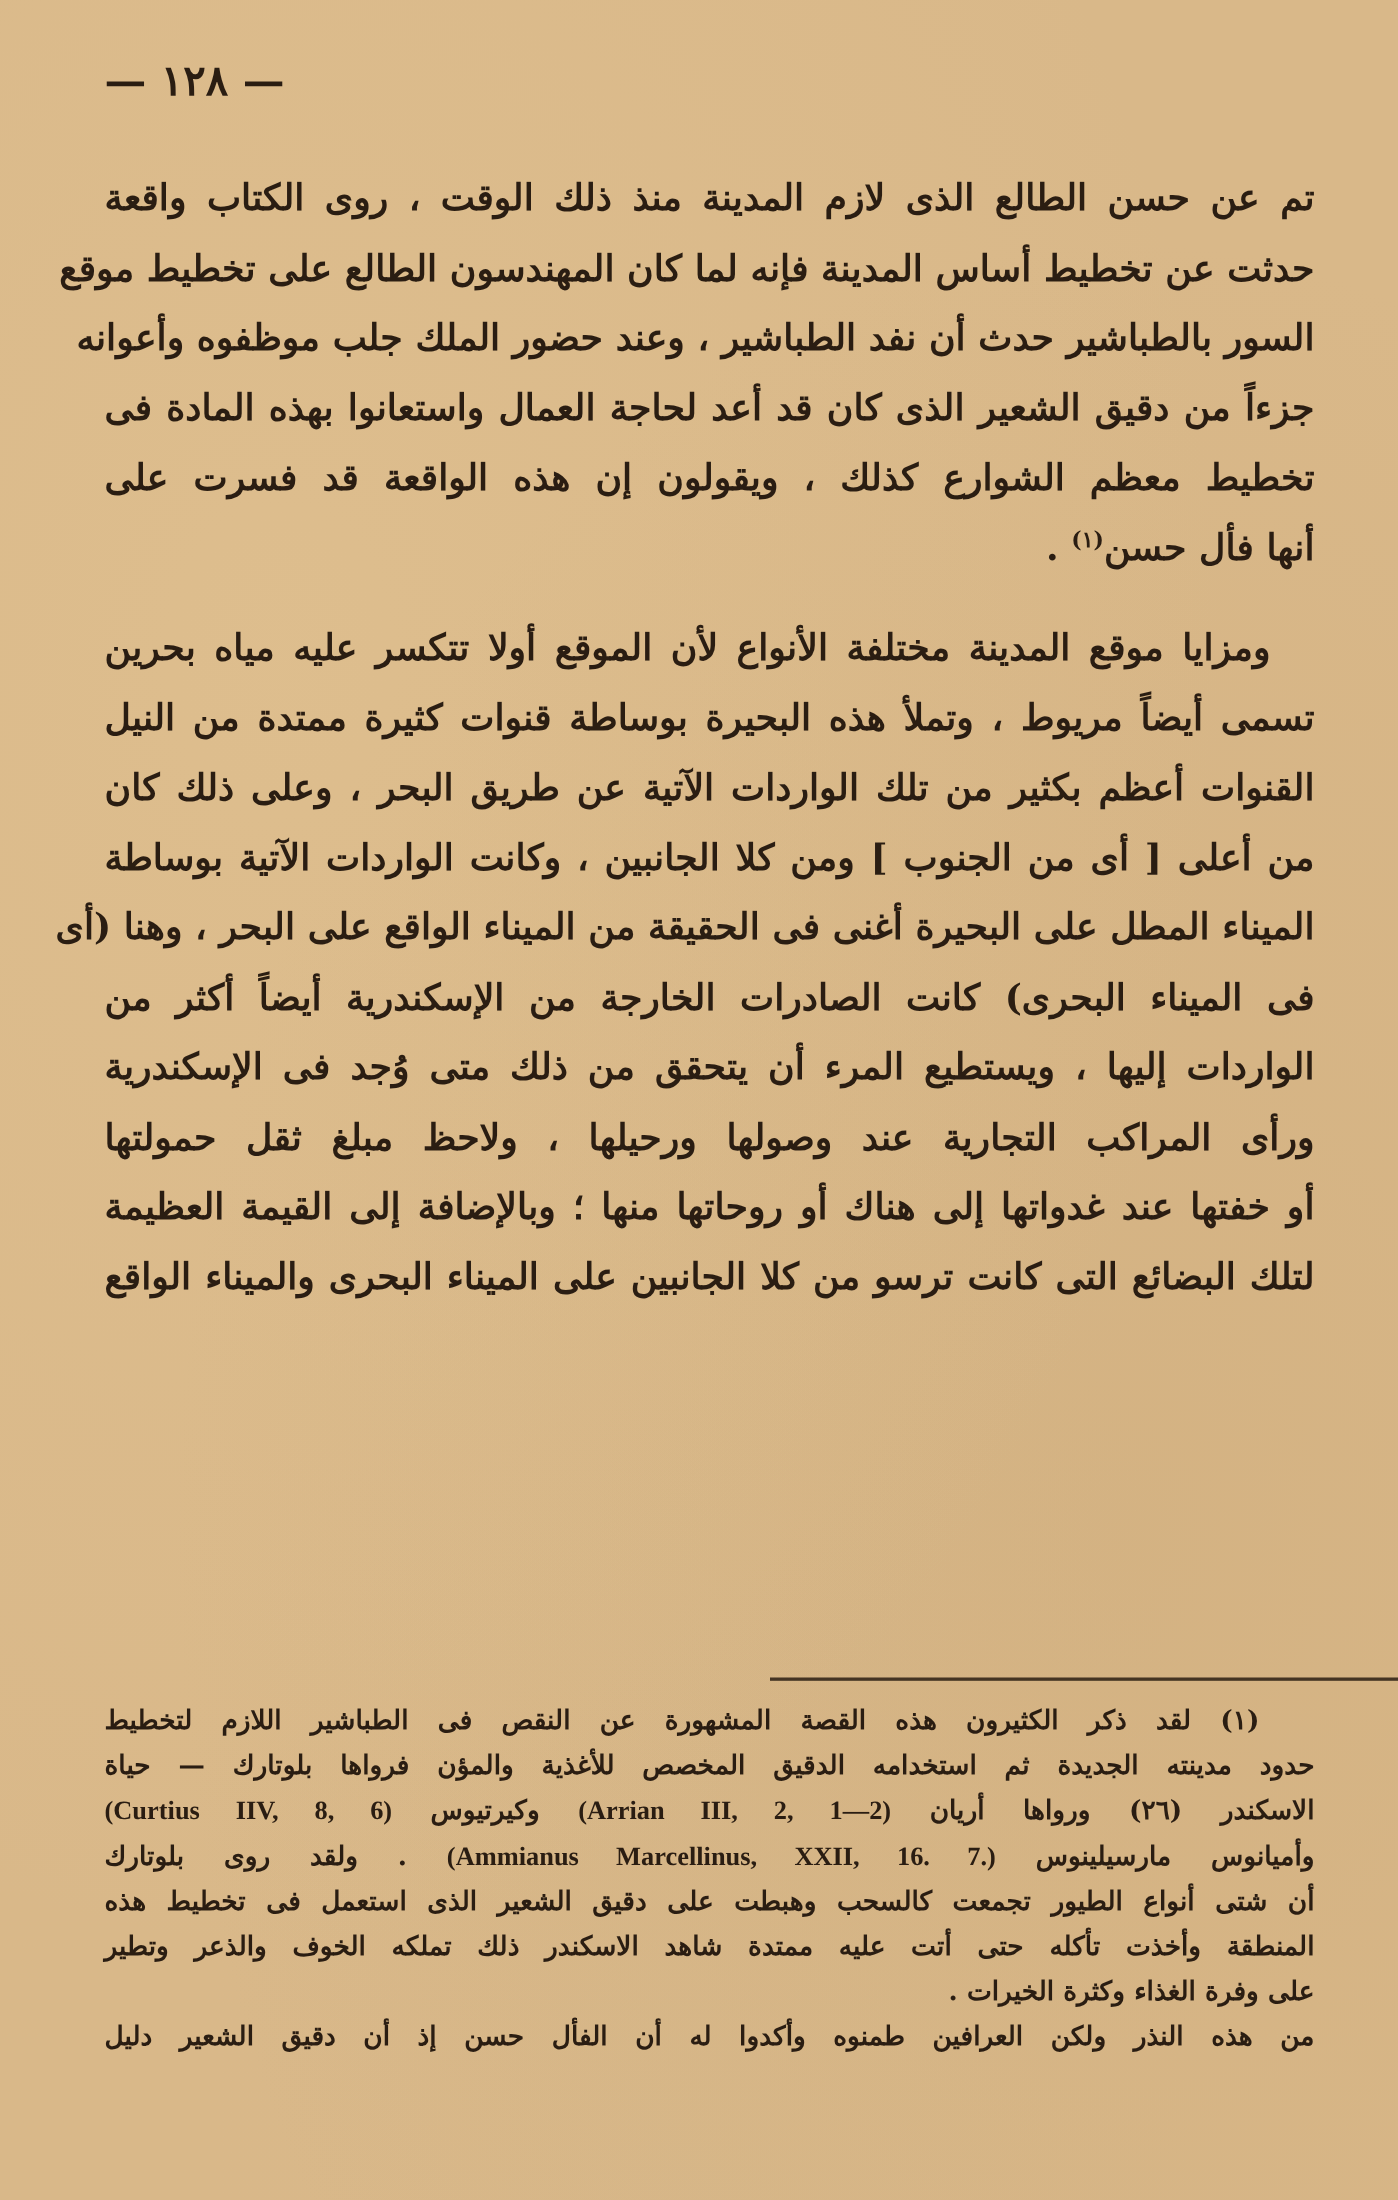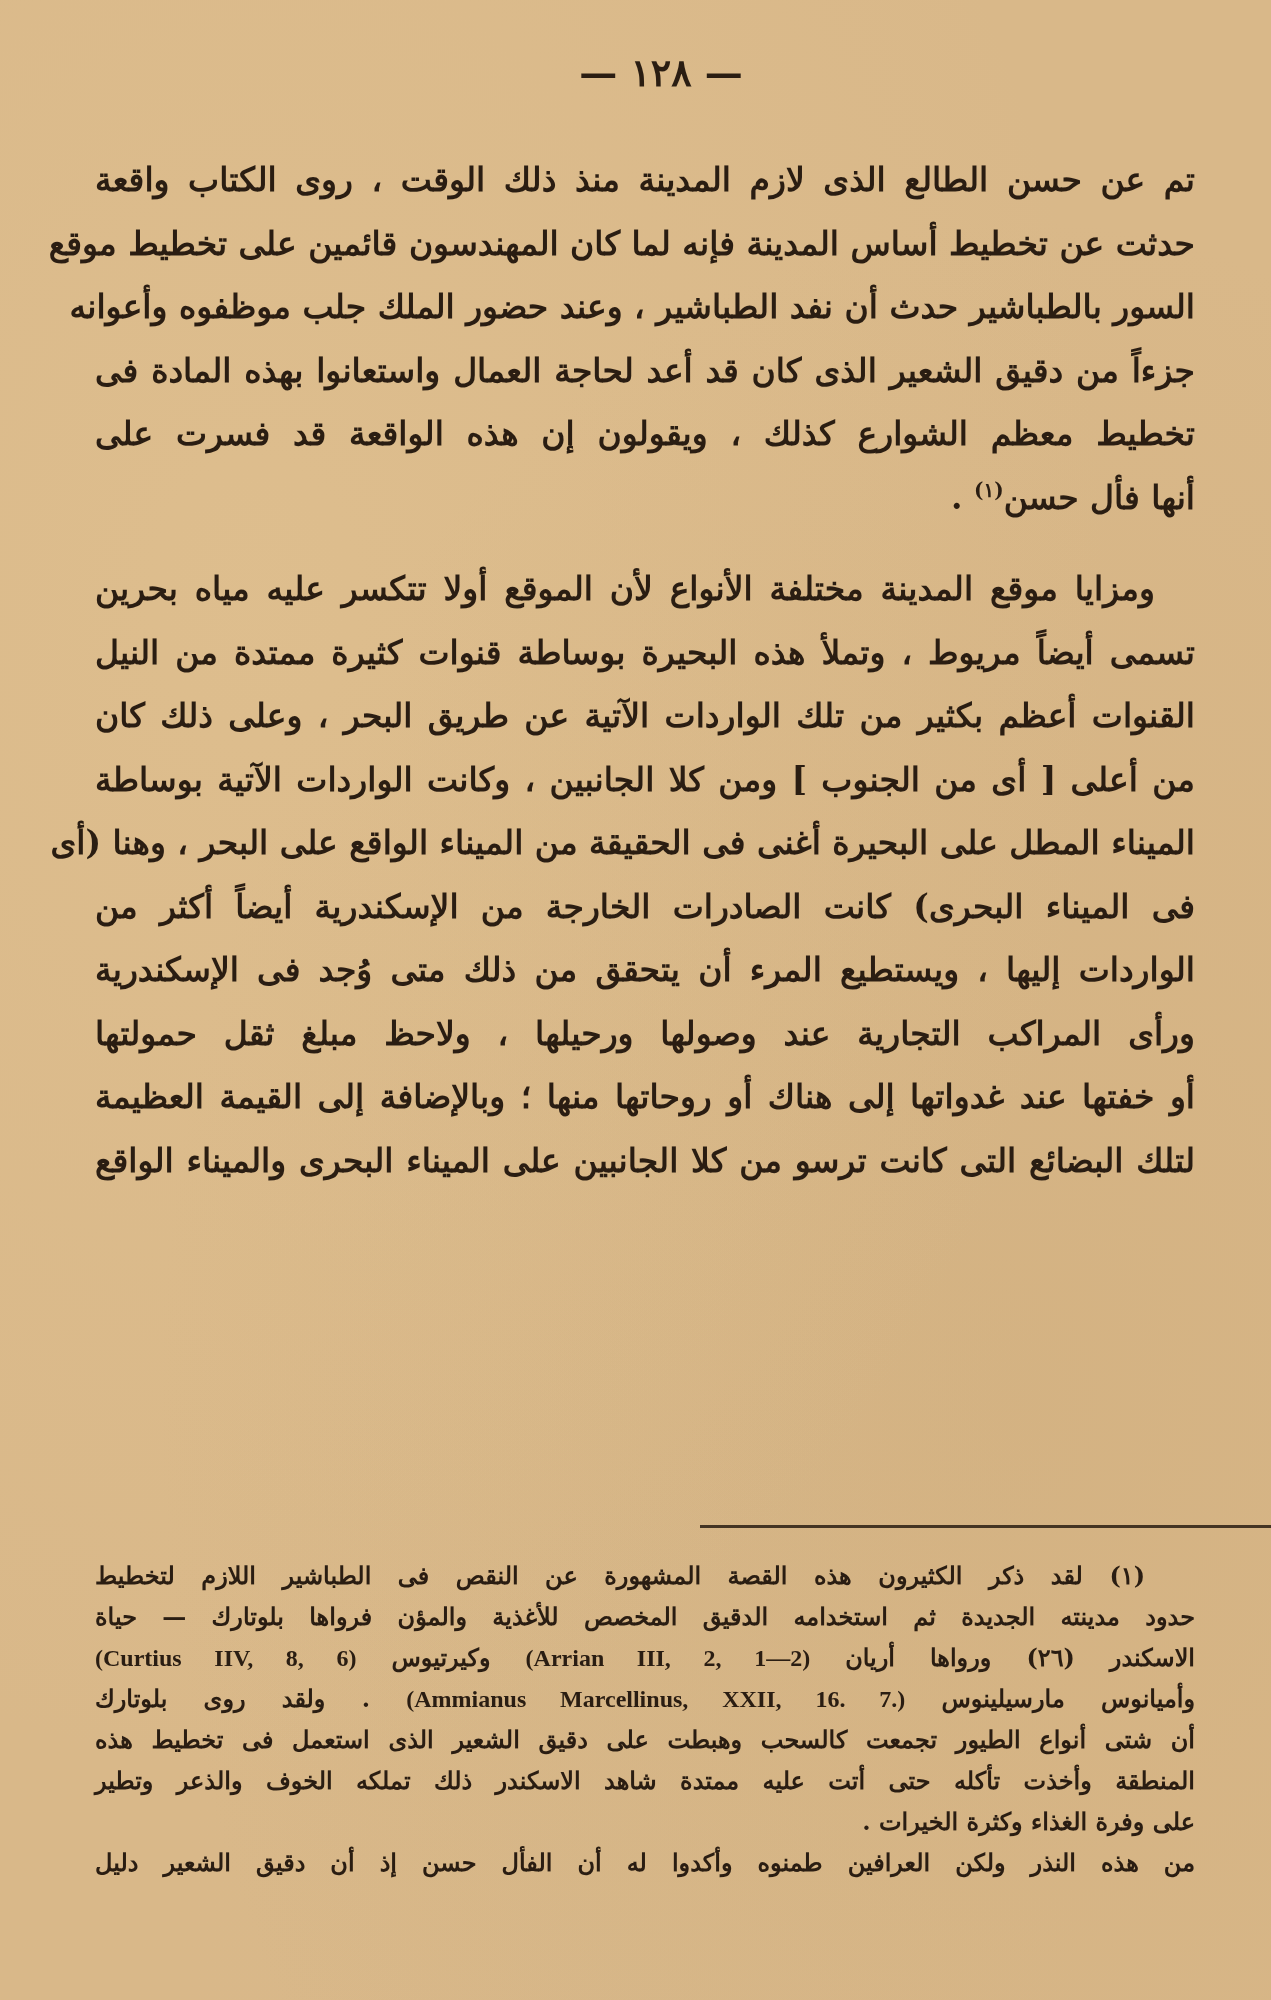--- a/index.html
+++ b/index.html
@@ -20,23 +20,23 @@
       position: absolute;
       left: 95px;
       top: 0;
       width: 1100px;
       height: 2000px;
       direction: rtl;
     }
     .page-number {
       position: absolute;
       top: 50px;
-      left: 16px;
+      left: 0;
       width: 100%;
-      text-align: center;
+      text-align: left;
       font-size: 38px;
       font-weight: bold;
       direction: ltr;
       letter-spacing: 2px;
     }
     .body-text {
       position: absolute;
       top: 148px;
       right: 0;
       width: 1100px;
@@ -81,40 +81,40 @@
     .fn-line {
       display: block;
       height: 41px;
       line-height: 41px;
       font-size: 24px;
       font-weight: bold;
       white-space: nowrap;
       text-align: justify;
       text-align-last: justify;
     }
-    .fn-line.first { padding-right: 50px; margin-top: 12px; }
+    .fn-line.first { padding-right: 50px; }
     .fn-line.last { text-align-last: right; }
     .latin {
       font-family: "Liberation Serif", serif;
       direction: ltr;
       unicode-bidi: embed;
       font-weight: bold;
       margin-top: 37px;
     }
   </style>
 </head>
 <body>
 
 <div class="page">
 
   <div class="page-number">— ١٢٨ —</div>
 
   <div class="body-text">
     <span class="line">تم عن حسن الطالع الذى لازم المدينة منذ ذلك الوقت ، روى الكتاب واقعة</span>
-    <span class="line">حدثت عن تخطيط أساس المدينة فإنه لما كان المهندسون قائمين على تخطيط موقع</span>
+    <span class="line">حدثت عن تخطيط أساس المدينة فإنه لما كان المهندسون الطالع على تخطيط موقع</span>
     <span class="line">السور بالطباشير حدث أن نفد الطباشير ، وعند حضور الملك جلب موظفوه وأعوانه</span>
     <span class="line">جزءاً من دقيق الشعير الذى كان قد أعد لحاجة العمال واستعانوا بهذه المادة فى</span>
     <span class="line">تخطيط معظم الشوارع كذلك ، ويقولون إن هذه الواقعة قد فسرت على</span>
     <span class="line last"><span>أنها فأل حسن</span><sup class="fn-ref">(١)</sup><span> .</span></span>
 
     <div class="para-gap"></div>
 
     <span class="line para2-first">ومزايا موقع المدينة مختلفة الأنواع لأن الموقع أولا تتكسر عليه مياه بحرين</span>
     <span class="line">تسمى أيضاً مريوط ، وتملأ هذه البحيرة بوساطة قنوات كثيرة ممتدة من النيل</span>
     <span class="line">القنوات أعظم بكثير من تلك الواردات الآتية عن طريق البحر ، وعلى ذلك كان</span>

